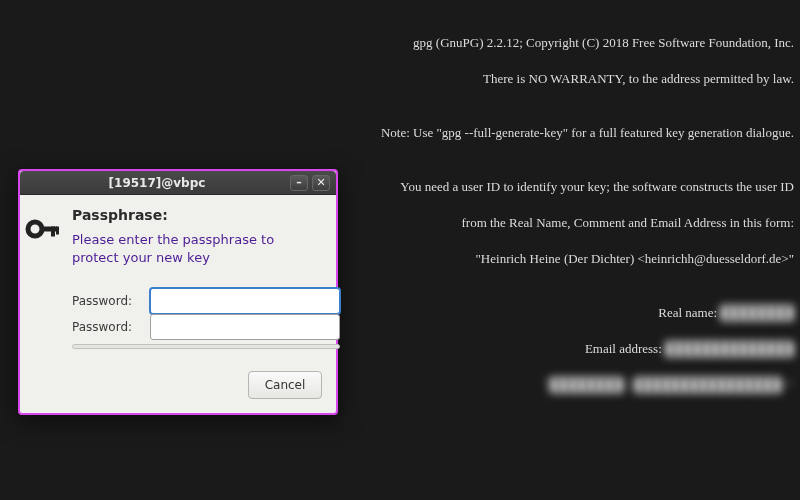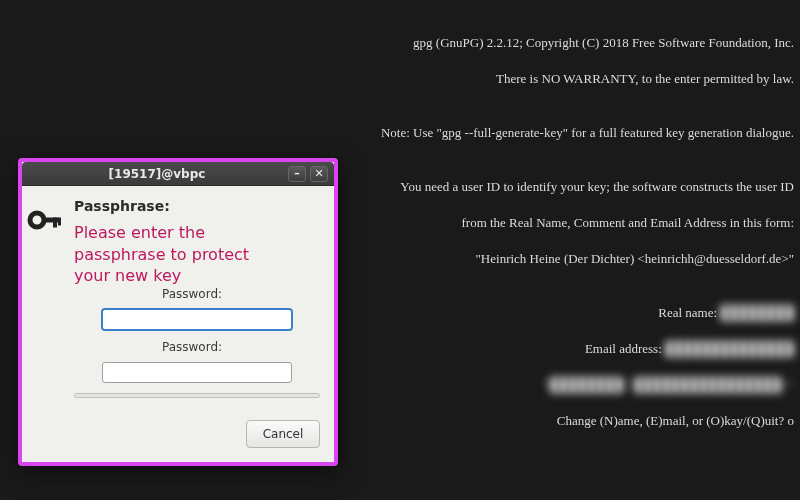--- a/index.html
+++ b/index.html
@@ -18,24 +18,24 @@
     line-height: 18px;
     padding: 16px 6px;
     white-space: pre;
     text-align: right;
   }
   .terminal .line { display: block; }
   .blur { color: transparent; text-shadow: 0 0 8px #ccc; }
 
   .dialog {
     position: absolute;
-    left: 18px; top: 158px;
+    left: 18px; top: 169px;
     width: 320px;
     background: #f0f0ed;
-    border: 4px solid #d946ef;
+    border: 2px solid #d946ef;
     border-radius: 4px;
     box-shadow: 0 6px 24px rgba(0,0,0,.55);
     font-family: "DejaVu Sans", "Liberation Sans", Arial, sans-serif;
     color: #2c2c2c;
   }
   .dialog-titlebar {
     height: 24px;
     background: linear-gradient(#4a4a4a, #3a3a3a);
     border-bottom: 1px solid #2a2a2a;
     border-radius: 4px 4px 0 0;
@@ -71,32 +71,30 @@
     flex: 0 0 auto;
     margin-top: 4px;
   }
   .body-right { flex: 1; }
   .heading {
     font-size: 14px;
     font-weight: bold;
     margin-bottom: 8px;
   }
   .desc {
-    font-size: 16px;
-    color: #be185d;
-    margin-bottom: 0;
+    font-size: 13px;
+    color: #4c1d95;
+    margin-bottom: 22px;
     line-height: 1.35;
     max-width: 210px;
   }
   .form-row {
     display: flex;
     align-items: center;
-    margin-bottom: 10px;
     gap: 8px;
-    flex-direction: column;
   }
   .form-row label {
     width: 70px;
     font-size: 12px;
     color: #3a3a3a;
   }
   .form-row input[type=password] {
     flex: 1;
     height: 26px;
     border: 1px solid #9f9f9f;
@@ -134,32 +132,31 @@
     color: #333;
     cursor: default;
     display: inline-flex; align-items: center; justify-content: center;
   }
 </style>
 </head>
 <body>
 
 <div class="terminal">
 <span class="line">gpg (GnuPG) 2.2.12; Copyright (C) 2018 Free Software Foundation, Inc.</span>
-<span class="line">There is NO WARRANTY, to the enter permitted by law.</span>
+<span class="line">There is NO WARRANTY, to the address permitted by law.</span>
 <span class="line"></span>
 <span class="line">Note: Use "gpg --full-generate-key" for a full featured key generation dialogue.</span>
 <span class="line"></span>
 <span class="line">You need a user ID to identify your key; the software constructs the user ID</span>
 <span class="line">from the Real Name, Comment and Email Address in this form:</span>
 <span class="line">    "Heinrich Heine (Der Dichter) &lt;heinrichh@duesseldorf.de&gt;"</span>
 <span class="line"></span>
 <span class="line"><span>Real name:</span> <span class="blur">████████</span></span>
 <span class="line"><span>Email address:</span> <span class="blur">██████████████</span></span>
 <span class="line">    <span class="blur">"████████ &lt;████████████████&gt;"</span></span>
-<span class="line">Change (N)ame, (E)mail, or (O)kay/(Q)uit? o</span>
 
 
 
 
 
 </div>
 
 <div class="dialog">
   <div class="dialog-titlebar">
     <span class="title-text">[19517]@vbpc</span>

